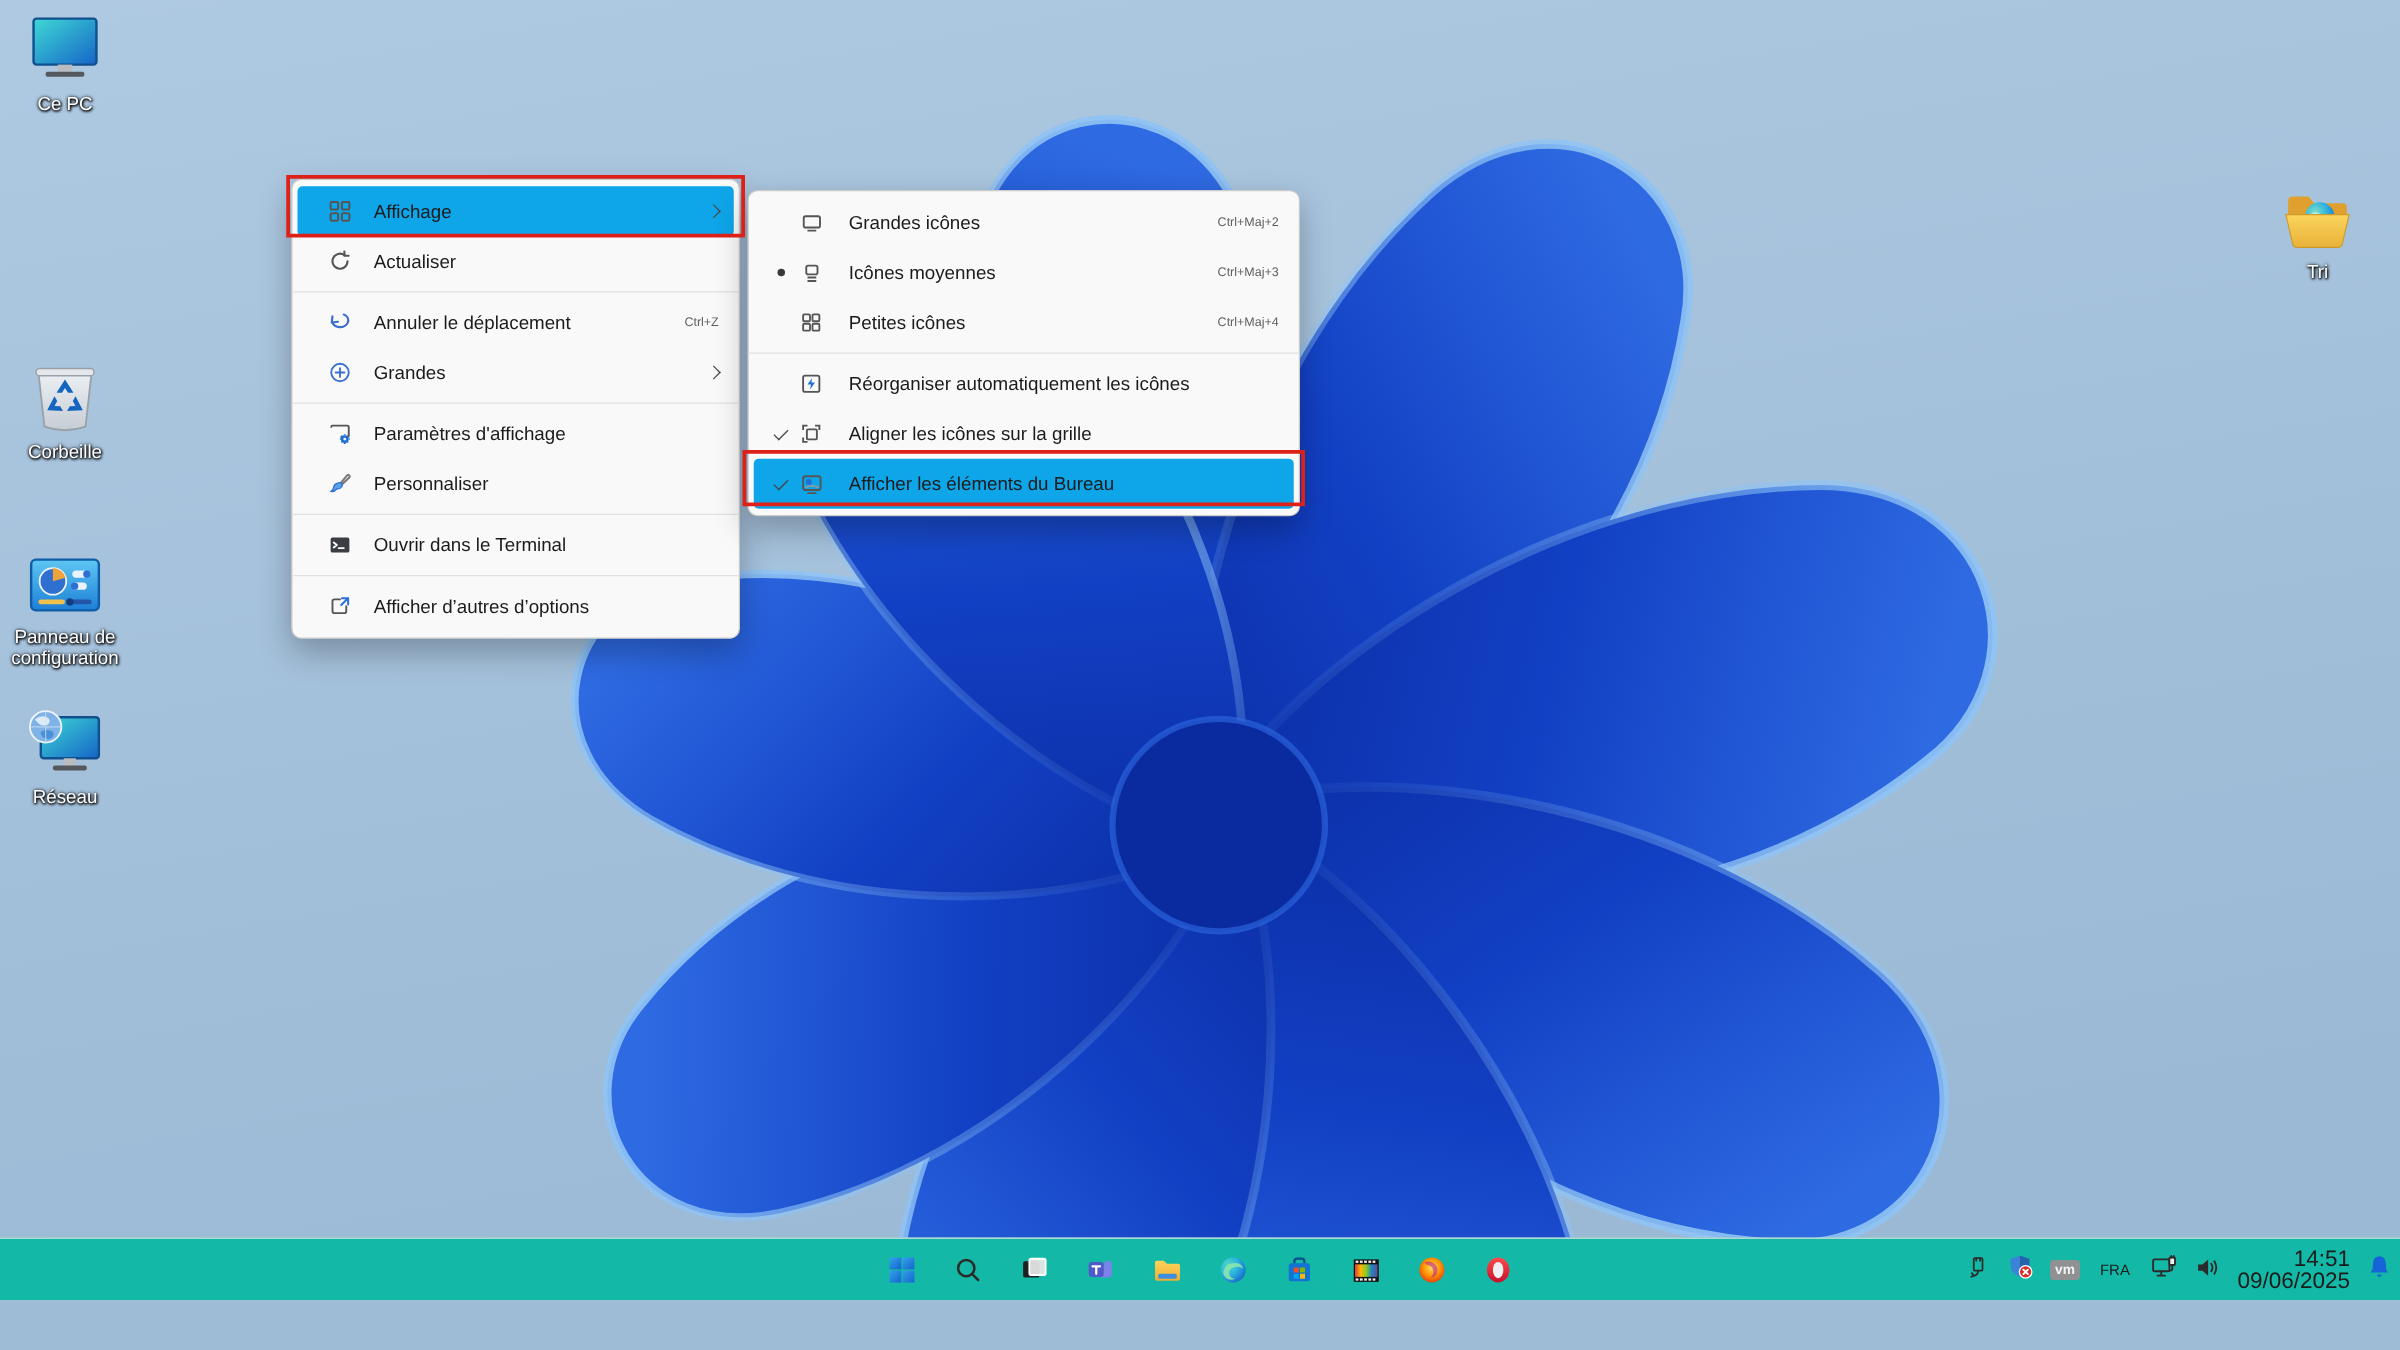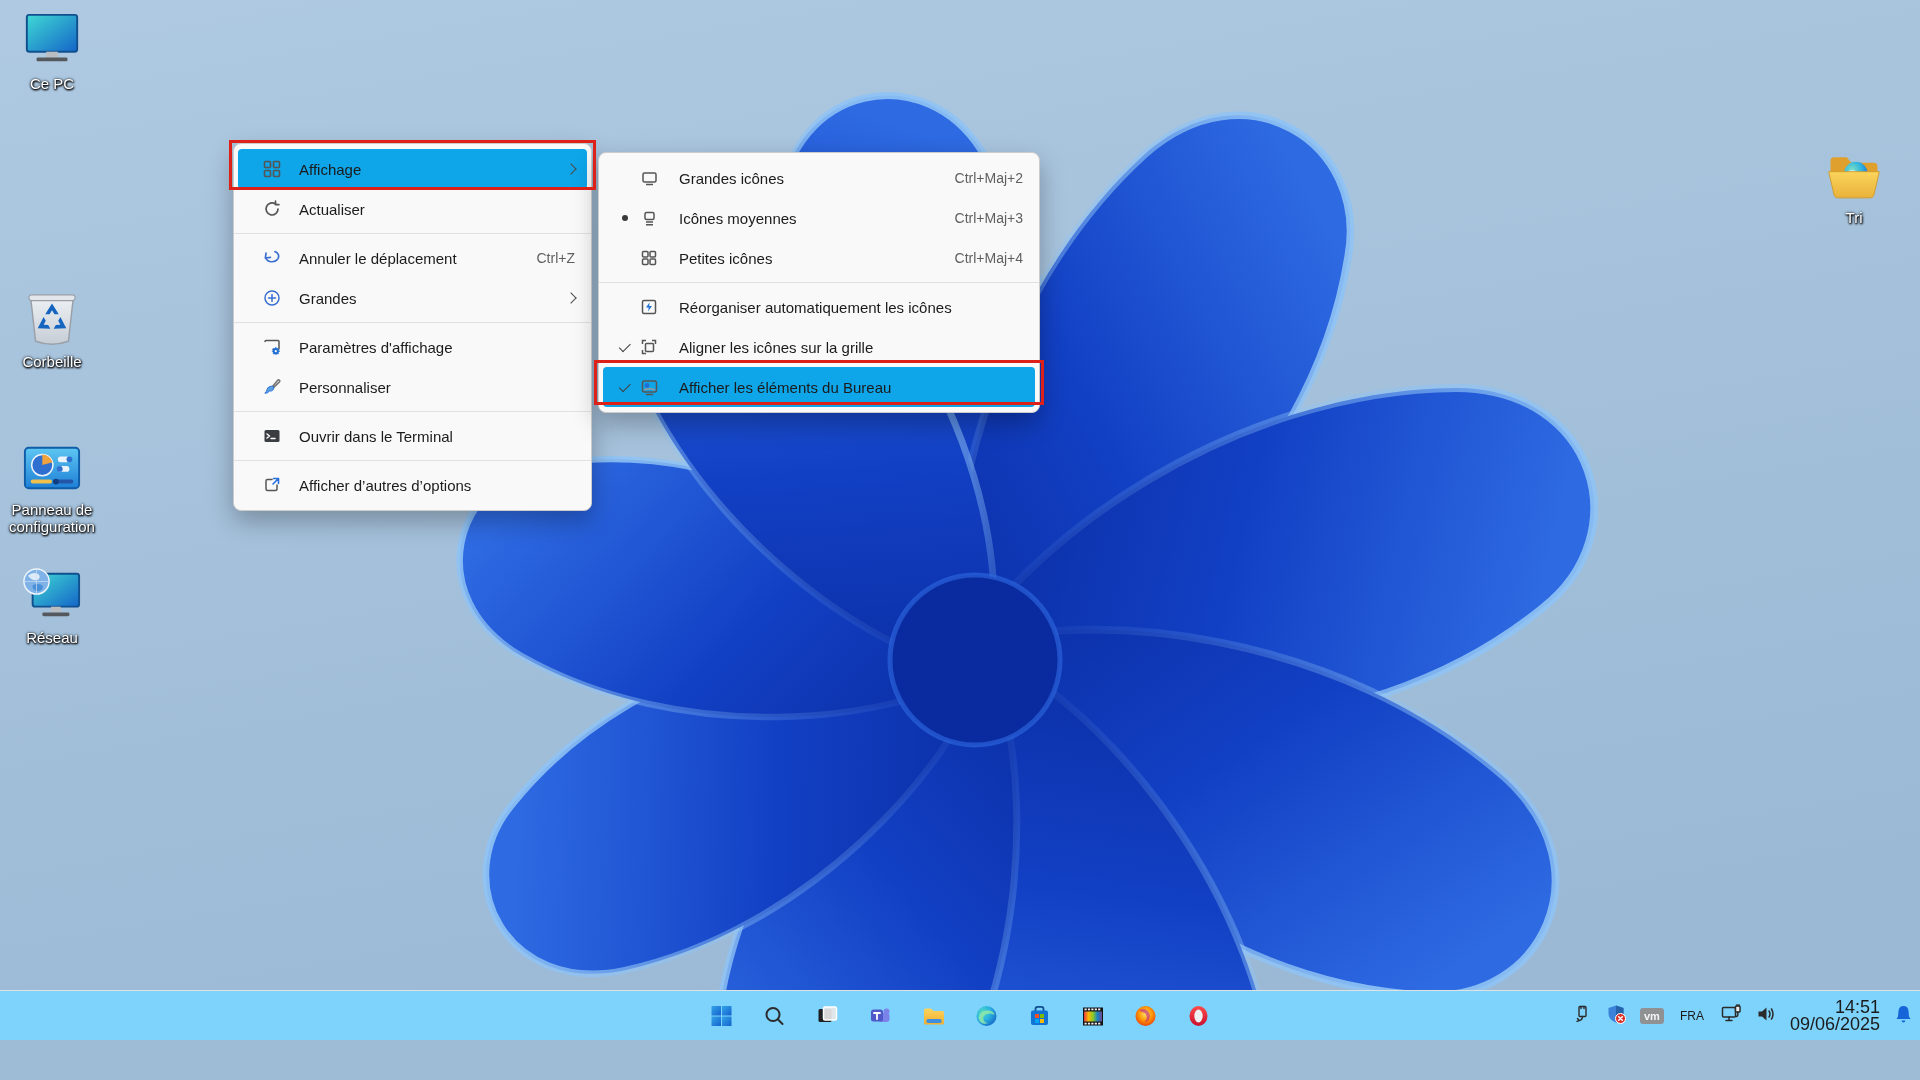--- a/index.html
+++ b/index.html
@@ -19,38 +19,38 @@
   
   .menu { position:absolute; background:#f9f9f9; border:1px solid #cccccc; border-radius:8px;
           box-shadow:0 10px 26px rgba(0,0,0,.28); padding:5px 0; z-index:5; }
   .menu-main { left:233px; top:143px; width:359px; }
   .menu-sub  { left:598px; top:152px; width:442px; }
   .mrow { display:flex; align-items:center; height:40px; margin:0 4px; padding:0 12px 0 22px;
           border-radius:4px; font-size:15px; color:#1b1b1b; white-space:nowrap; }
   .mrow.hl { background:#0ea5e9; }
   .mrow .micon { width:24px; height:22px; display:flex; align-items:center; justify-content:center; flex:0 0 24px; }
   .mrow .mlabel { margin-left:15px; }
-  .mrow .mshort { margin-left:auto; font-size:14px; color:#5f5f5f; }
+  .mrow .mshort { margin-left:auto; font-size:10px; color:#5f5f5f; }
   .mrow .chev { margin-left:auto; width:8px; height:8px; border-top:1.6px solid #4c4c4c;
                 border-right:1.6px solid #4c4c4c; transform:rotate(45deg); }
   .msep { height:1px; background:#e1e1e1; margin:4px 0; }
   .srow { padding-left:10px;text-align:center; }
   .srow .statecol { width:24px; flex:0 0 24px; display:flex; align-items:center; justify-content:center; }
   .srow .mlabel { margin-left:18px; }
   .check { width:11px; height:6px; border-left:1.7px solid #444; border-bottom:1.7px solid #444;
            transform:rotate(-45deg) translateY(-1px); }
   .bullet { width:6px; height:6px; border-radius:50%; background:#3a3a3a; }
 
   
   .redbox { position:absolute; border:3px solid #dd2018; z-index:9; pointer-events:none; }
   .redbox-1 { left:229px; top:140px; width:367px; height:50px; }
   .redbox-2 { left:594px; top:360px; width:450px; height:45px; }
 
   
-  .taskbar { position:absolute; left:0; right:0; bottom:0; height:50px; background:#7dd3fc;
+  .taskbar { position:absolute; left:0; right:0; bottom:0; height:50px; background:#14b8a6;
              border-top:1px solid #dfe1e3; z-index:10; }
   .tb-center { position:absolute; left:50%; top:0; transform:translateX(-50%); height:50px;
                display:flex; align-items:center; gap:13px; }
   .tb-btn { width:40px; height:40px; border-radius:5px; display:flex; align-items:center;
             justify-content:center; }
   .tray { position:absolute; right:6px; top:0; height:50px; display:flex; align-items:center; gap:13px; }
   .tray-lang { font-size:12px; color:#1b1b1b; padding:0 3px; }
   .tray-clock { text-align:right; font-size:18px; line-height:17px; color:#1b1b1b; }
   .vm-badge { background:#8f9193; color:#f4f4f4; font-size:11px; font-weight:bold;
               border-radius:3px; padding:2px 4px; letter-spacing:0; line-height:12px; }

